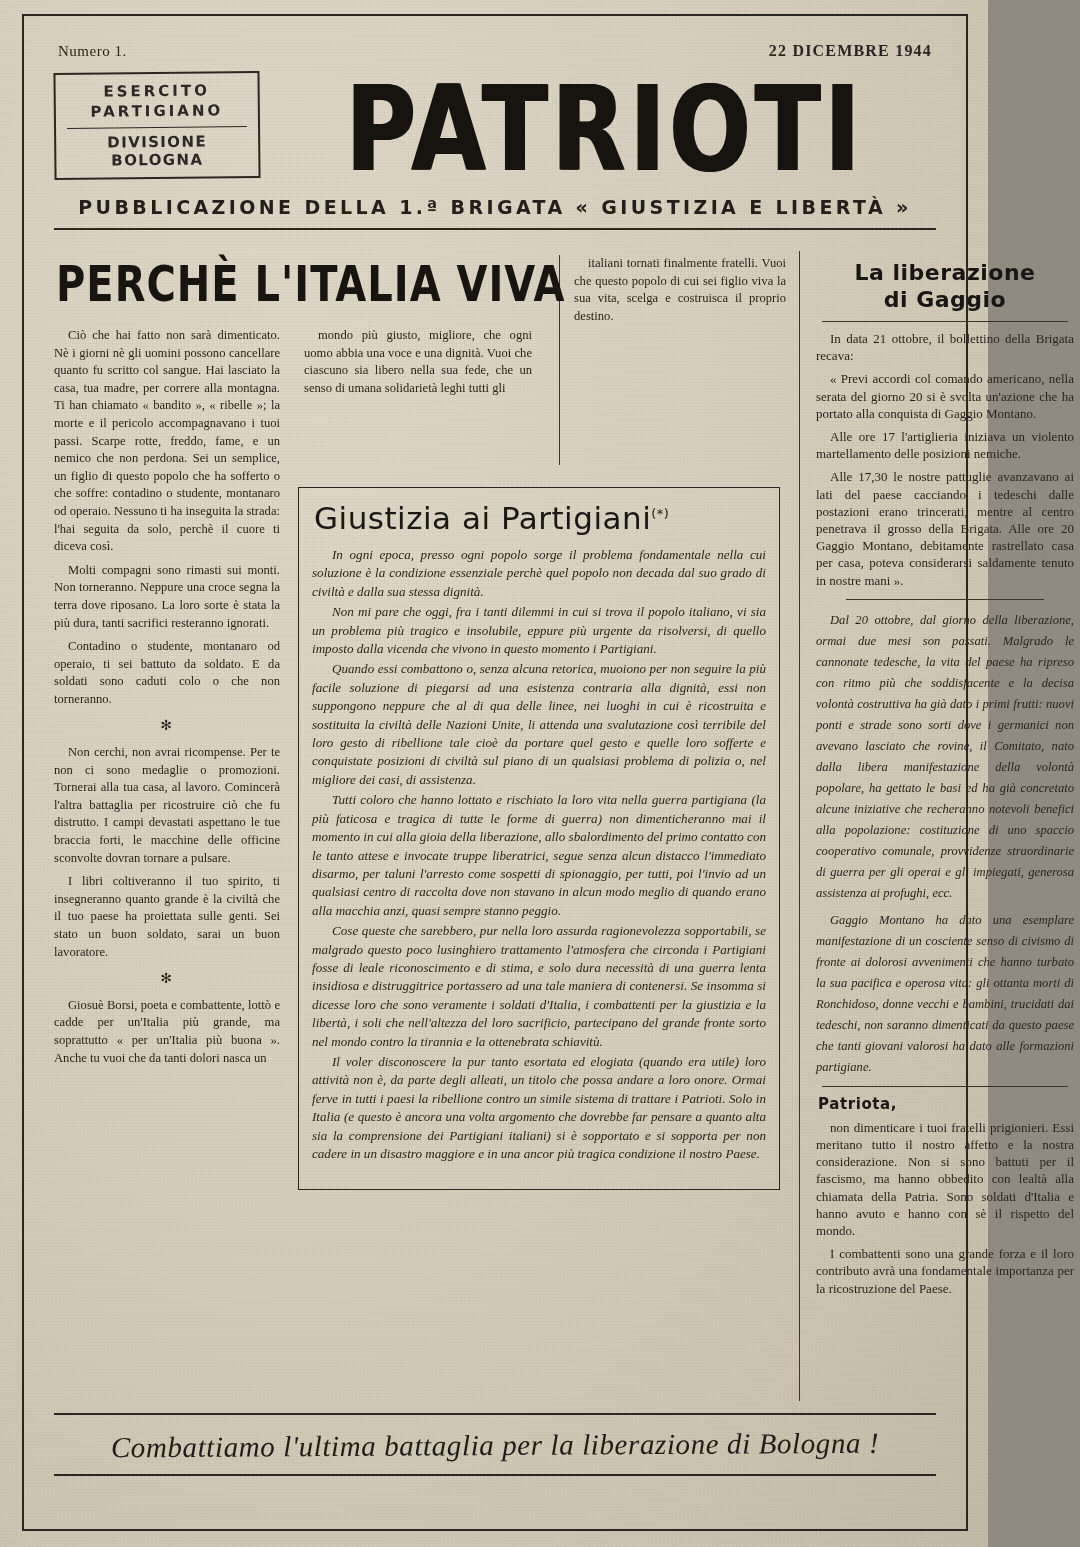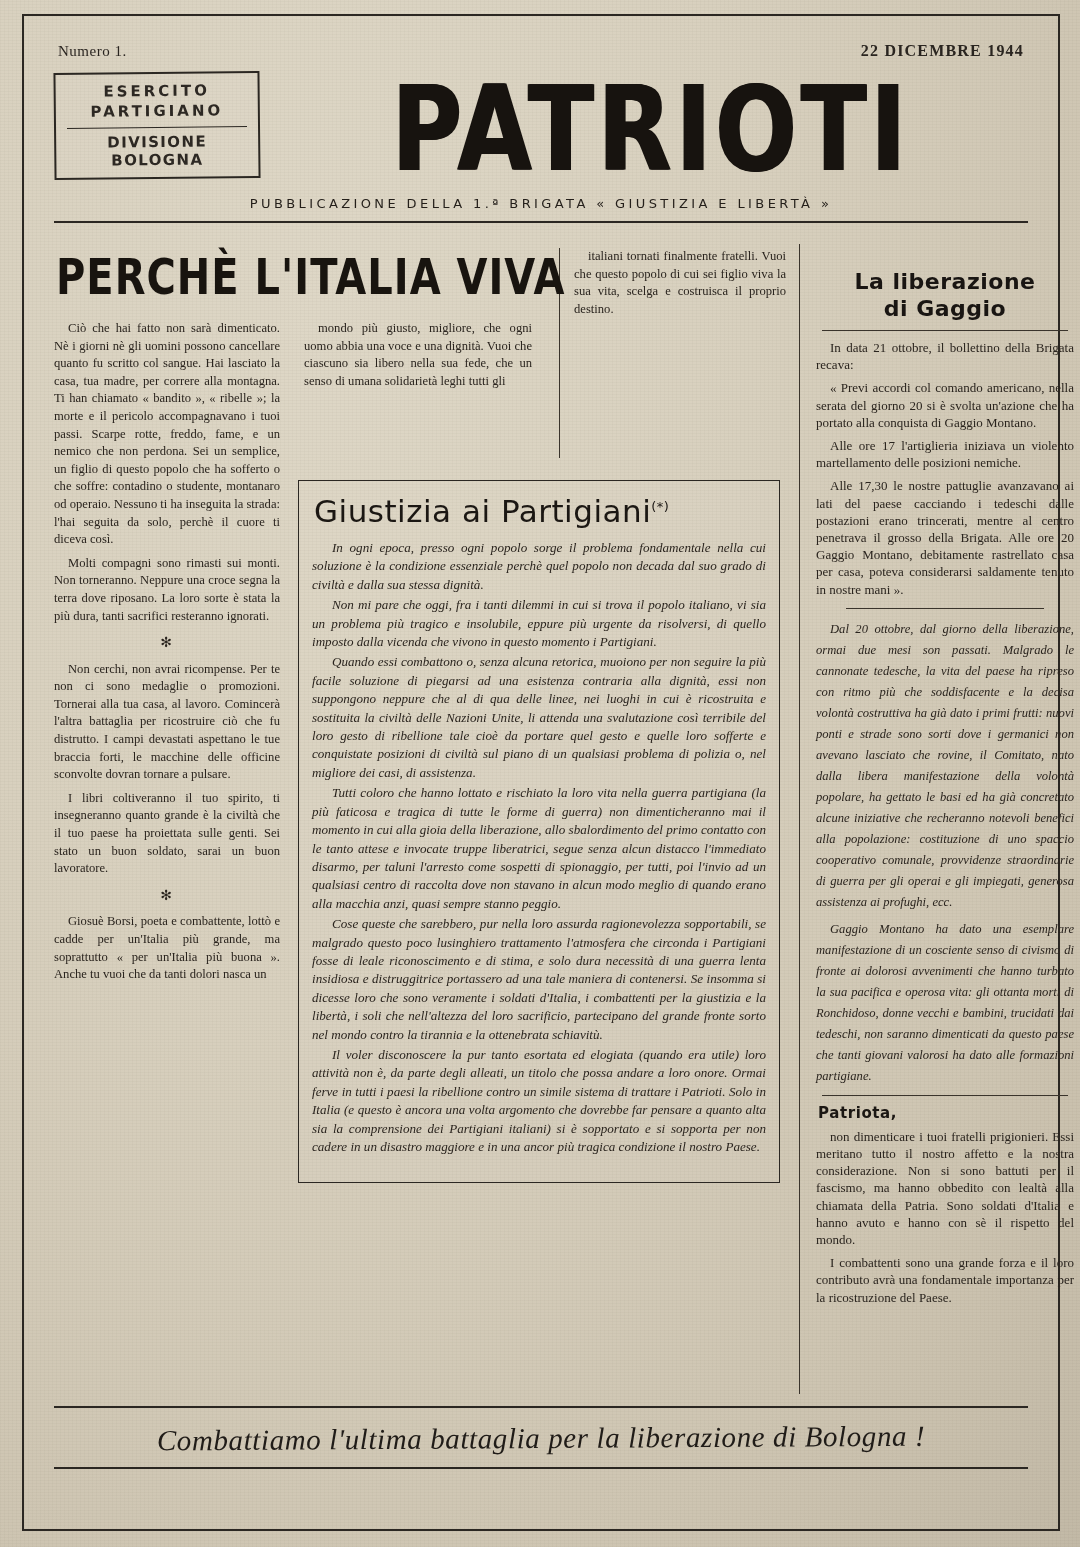--- a/index.html
+++ b/index.html
@@ -8,21 +8,21 @@
     background: #8f8b80;
   }
   body {
     width: 1080px;
     height: 1547px;
     overflow: hidden;
     font-family: "Liberation Serif", serif;
   }
   #page {
     position: relative;
-    width: 1080px;
+    width: 988px;
     height: 1547px;
     background:
       radial-gradient(ellipse at 30% 20%, #ded7c6 0%, #d8d0be 40%, #cec5b2 75%, #c2b9a6 100%);
     box-sizing: border-box;
   }
   #page:after {
     content: "";
     position: absolute;
     inset: 0;
     pointer-events: none;
@@ -105,22 +105,22 @@
     letter-spacing: 4px;
     color: #17130f;
     text-shadow: 1px 0 0 #17130f, -1px 0 0 #17130f;
     transform: scaleY(1.22);
     margin-top: 6px;
     white-space: nowrap;
   }
   .subtitle {
     text-align: center;
     font-family: "DejaVu Sans", sans-serif;
-    font-size: 13px;
-    font-weight: normal;
+    font-size: 19px;
+    font-weight: bold;
     letter-spacing: 3.4px;
     color: #241f1a;
     margin-top: 18px;
   }
   .rule-thick {
     border-top: 2.5px solid #2b2722;
     margin: 10px 0 0 0;
   }
 
   
@@ -211,21 +211,21 @@
     font-size: 13.1px;
     line-height: 18.4px;
     font-family: "Liberation Serif", serif;
   }
   .box .txt p { text-indent: 20px; margin-bottom: 2px; font-style: italic; }
 
   
   .col-right {
     position: absolute;
     left: 762px;
-    top: 16px;
+    top: 0;
     width: 258px;
   }
   .r-title {
     font-family: "DejaVu Sans", sans-serif;
     font-size: 22px;
     font-weight: bold;
     text-align: center;
     line-height: 27px;
     letter-spacing: 0.5px;
     color: #191512;
@@ -295,20 +295,21 @@
       <div class="body-area">
 
         <div class="colsep sep-a"></div>
         <div class="colsep sep-b"></div>
 
         <div class="headline-main">PERCHÈ L'ITALIA VIVA</div>
 
         <div class="col-left txt">
           <p>Ciò che hai fatto non sarà dimenticato. Nè i giorni nè gli uomini possono cancellare quanto fu scritto col sangue. Hai lasciato la casa, tua madre, per correre alla montagna. Ti han chiamato « bandito », « ribelle »; la morte e il pericolo accompagnavano i tuoi passi. Scarpe rotte, freddo, fame, e un nemico che non perdona. Sei un semplice, un figlio di questo popolo che ha sofferto o che soffre: contadino o studente, montanaro od operaio. Nessuno ti ha inseguita la strada: l'hai seguita da solo, perchè il cuore ti diceva così.</p>
           <p>Molti compagni sono rimasti sui monti. Non torneranno. Neppure una croce segna la terra dove riposano. La loro sorte è stata la più dura, tanti sacrifici resteranno ignorati.</p>
+          <p>Contadino o studente, montanaro od operaio, ti sei battuto da soldato. E da soldati sono caduti colo o che non torneranno.</p>
           <div class="star">✻</div>
           <p>Non cerchi, non avrai ricompense. Per te non ci sono medaglie o promozioni. Tornerai alla tua casa, al lavoro. Comincerà l'altra battaglia per ricostruire ciò che fu distrutto. I campi devastati aspettano le tue braccia forti, le macchine delle officine sconvolte dovran tornare a pulsare.</p>
           <p>I libri coltiveranno il tuo spirito, ti insegneranno quanto grande è la civiltà che il tuo paese ha proiettata sulle genti. Sei stato un buon soldato, sarai un buon lavoratore.</p>
           <div class="star">✻</div>
           <p>Giosuè Borsi, poeta e combattente, lottò e cadde per un'Italia più grande, ma soprattutto « per un'Italia più buona ». Anche tu vuoi che da tanti dolori nasca un</p>
         </div>
 
         <div class="col-mid txt">
           <p>mondo più giusto, migliore, che ogni uomo abbia una voce e una dignità. Vuoi che ciascuno sia libero nella sua fede, che un senso di umana solidarietà leghi tutti gli</p>
         </div>

